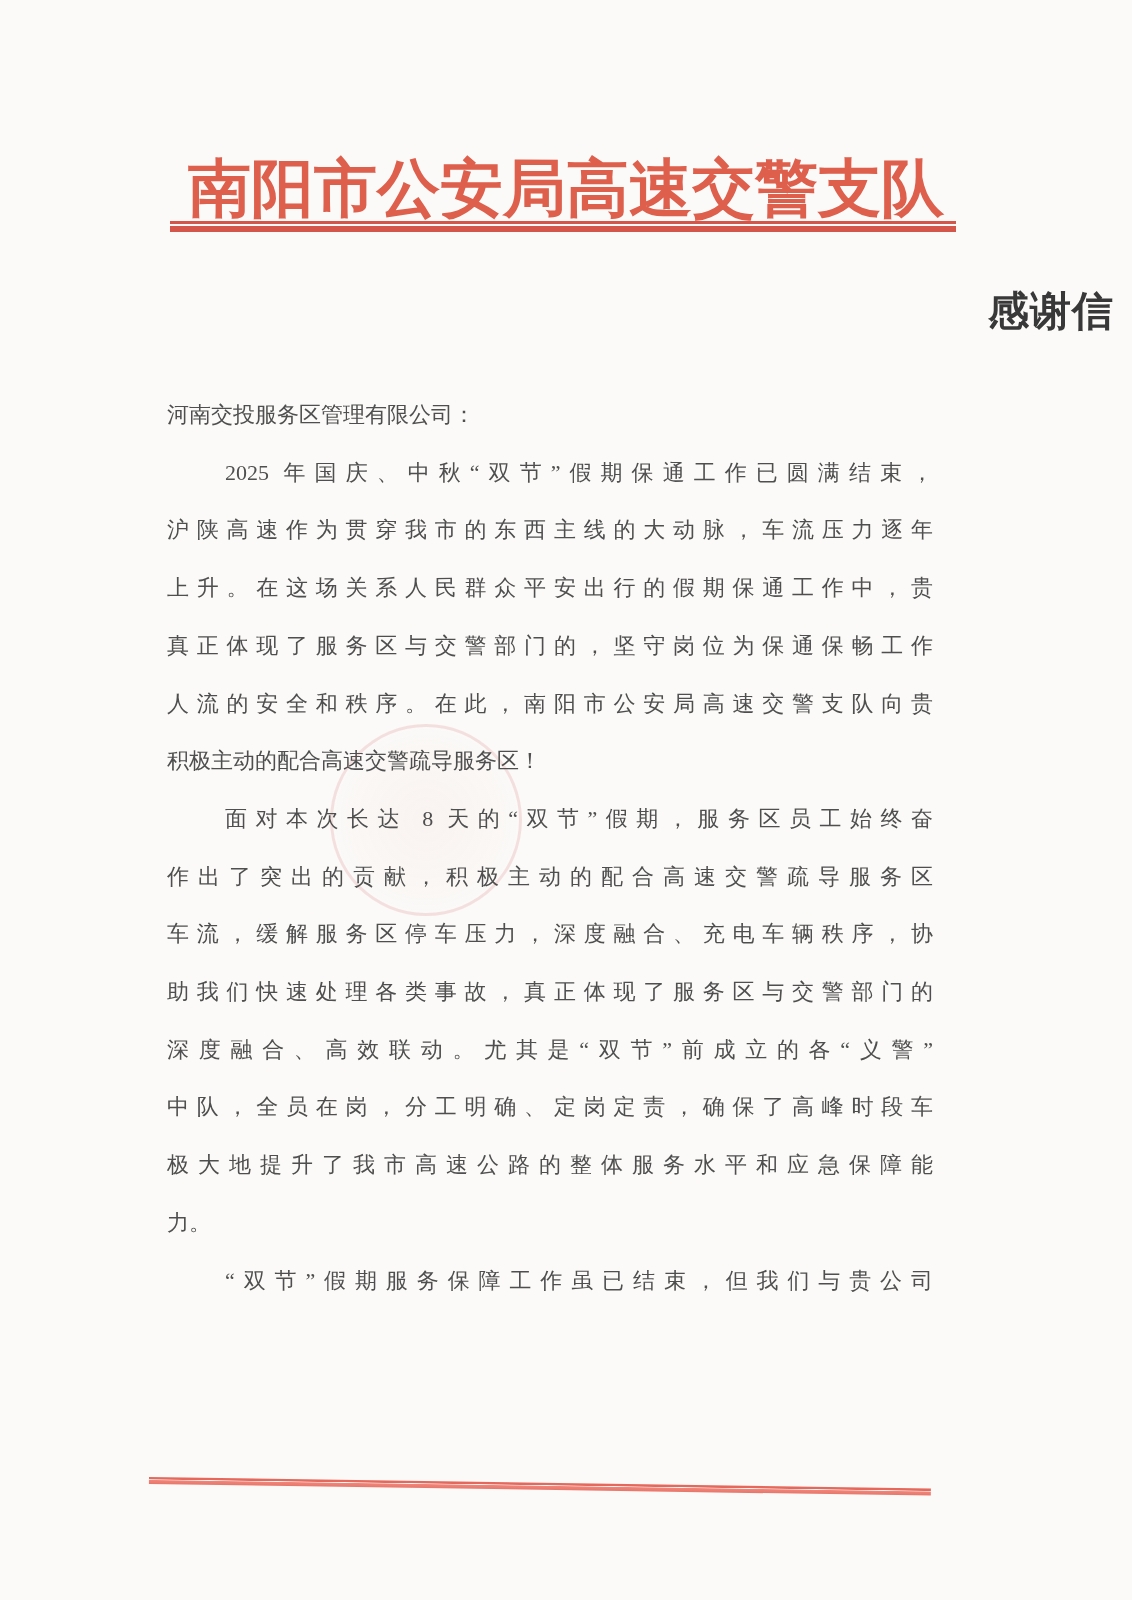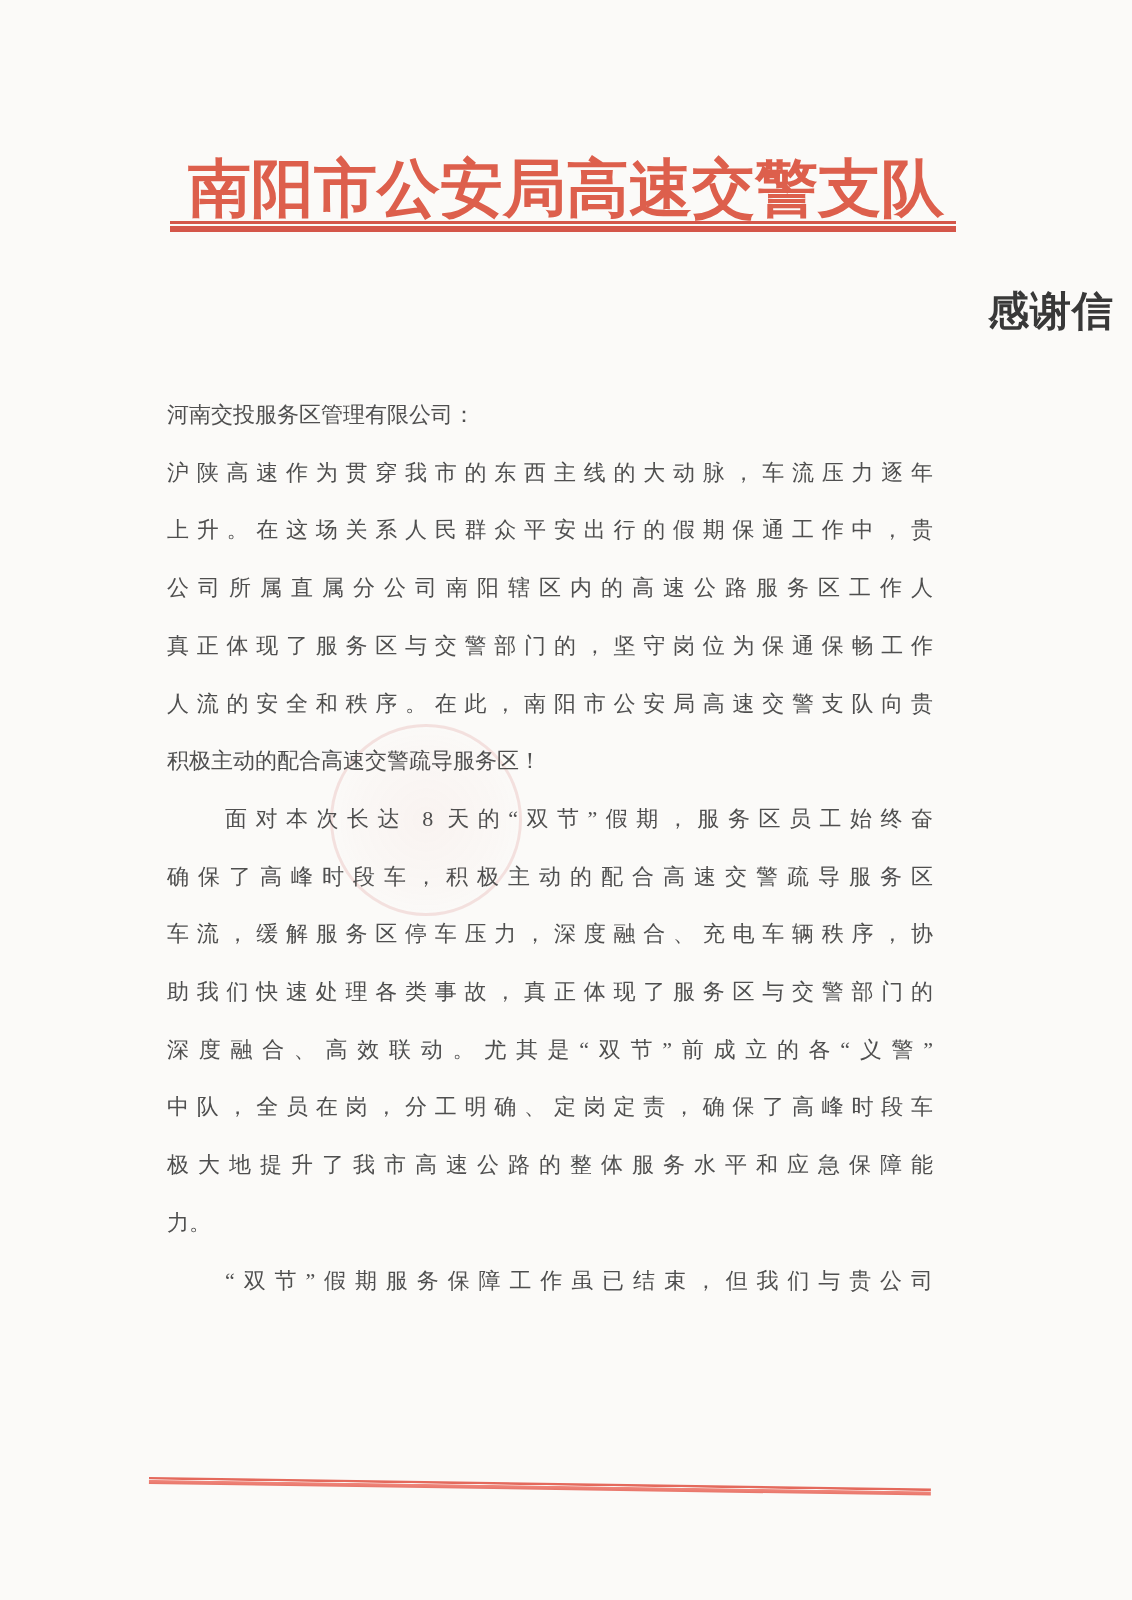--- a/index.html
+++ b/index.html
@@ -93,28 +93,28 @@
     <div class="rule-gap"></div>
     <div class="rule-thick"></div>
   </div>
 
   <div class="doc-title">感谢信</div>
 
   <div class="seal"></div>
 
   <div class="letter-body">
     <div class="ln">河南交投服务区管理有限公司：</div>
+    <div class="ln indent justify">2025 年国庆、中秋“双节”假期保通工作已圆满结束，</div>
     <div class="ln justify">沪陕高速作为贯穿我市的东西主线的大动脉，车流压力逐年</div>
     <div class="ln justify">上升。在这场关系人民群众平安出行的假期保通工作中，贵</div>
-    <div class="ln justify">公司所属直属分公司南阳辖区内的高速公路服务区工作人</div>
     <div class="ln justify">真正体现了服务区与交警部门的，坚守岗位为保通保畅工作</div>
     <div class="ln justify">人流的安全和秩序。在此，南阳市公安局高速交警支队向贵</div>
     <div class="ln">积极主动的配合高速交警疏导服务区！</div>
     <div class="ln indent justify">面对本次长达 8 天的“双节”假期，服务区员工始终奋</div>
-    <div class="ln justify">确保了高峰时段车，积极主动的配合高速交警疏导服务区</div>
+    <div class="ln justify">作出了突出的贡献，积极主动的配合高速交警疏导服务区</div>
     <div class="ln justify">车流，缓解服务区停车压力，深度融合、充电车辆秩序，协</div>
     <div class="ln justify">助我们快速处理各类事故，真正体现了服务区与交警部门的</div>
     <div class="ln justify">深度融合、高效联动。尤其是“双节”前成立的各“义警”</div>
     <div class="ln justify">中队，全员在岗，分工明确、定岗定责，确保了高峰时段车</div>
     <div class="ln justify">极大地提升了我市高速公路的整体服务水平和应急保障能</div>
     <div class="ln">力。</div>
     <div class="ln indent justify">“双节”假期服务保障工作虽已结束，但我们与贵公司</div>
   </div>
 
   <div class="footer-rule"></div>

